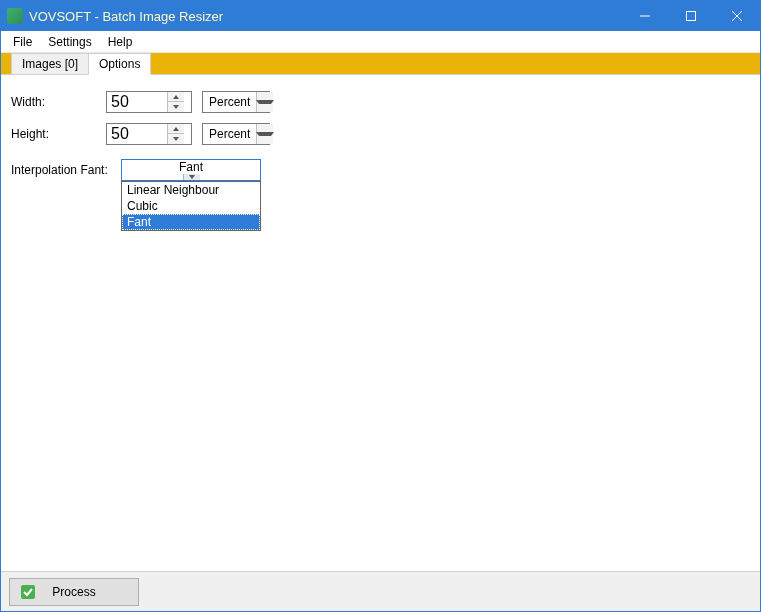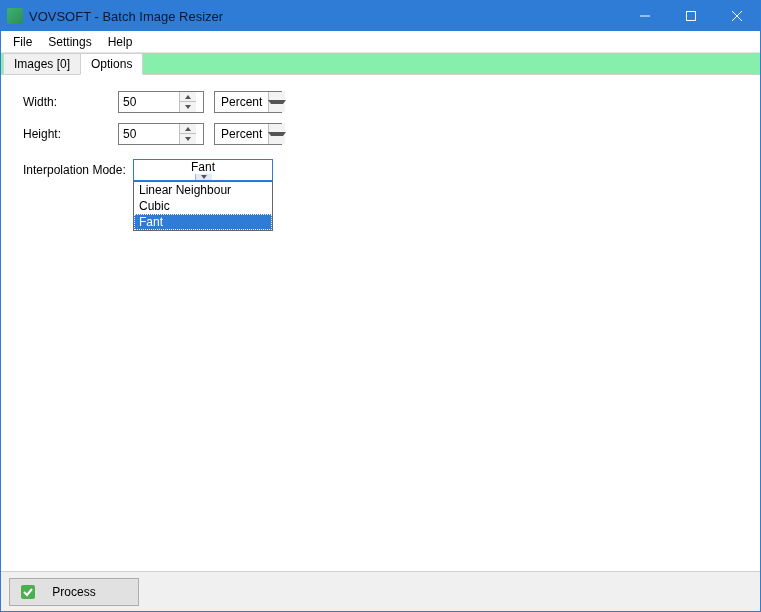--- a/index.html
+++ b/index.html
@@ -1,34 +1,34 @@
 <!DOCTYPE html>
 <html><head>
 <meta charset="utf-8">
 <style>
   * { box-sizing: border-box; margin: 0; padding: 0; }
   body { font-family: "Segoe UI", Tahoma, sans-serif; font-size: 12px; background: #fff; }
   .window { width: 761px; height: 612px; border: 1px solid #2e7cd6; display: flex; flex-direction: column; position: relative; }
-  .titlebar { height: 30px; background: #2e7cd6; display: flex; align-items: center; color: #0f172a; }
+  .titlebar { height: 30px; background: #2e7cd6; display: flex; align-items: center; color: #fef9c3; }
   .titlebar .app-icon { width: 16px; height: 16px; margin: 0 6px; background: linear-gradient(135deg,#3cb371,#2e8b57); border-radius: 2px; display:inline-block; }
   .titlebar .title { flex: 0 0 auto; font-size: 13px; }
   .titlebar .spacer { flex: 1; }
   .titlebar .tbtn { width: 46px; height: 30px; display:flex; align-items:center; justify-content:center; }
   .titlebar .tbtn svg { display:block; }
   .menubar { height: 22px; display:flex; align-items:center; padding: 0 4px; border-bottom: 1px solid #e5e5e5; }
   .menubar .mitem { padding: 2px 8px; }
-  .tabstrip { height: 22px; background: #86efac; border-bottom: 1px solid #d0d0d0; display:flex; align-items:flex-end; padding-left:2px; }
+  .tabstrip { height: 22px; background: #eab308; border-bottom: 1px solid #d0d0d0; display:flex; align-items:flex-end; padding-left:10px; }
   .tab { padding: 3px 10px; border:1px solid #d0d0d0; border-bottom:none; background:#f0f0f0; margin-right:-1px; font-size:12px; }
   .tab.active { background:#fff; border-bottom:1px solid #fff; position:relative; top:1px; }
   .content { flex:1; padding: 16px 10px; position: relative; }
   .row { display:flex; align-items:center; margin-bottom: 10px; }
-  .lbl { width: 95px; margin-left: 12px; }
+  .lbl { width: 95px; }
   .lbl.wide { width: 110px; }
   .spinner { width: 86px; height:22px; border:1px solid #7a7a7a; display:flex; align-items:center; background:#fff; margin-right:10px; }
-  .spinner input { border:none; width:60px; padding:0 4px; font-size:12px; outline:none; }
+  .spinner input { border:none; width:60px; padding:0 4px; font-size:16px; outline:none; }
   .spinner .spb { width:17px; display:flex; flex-direction:column; border-left:1px solid #c0c0c0; }
   .spinner .spb div { height:10px; background:#f3f3f3; border-bottom:1px solid #c0c0c0; display:flex; align-items:center; justify-content:center; }
   .spinner .spb div:last-child { border-bottom:none; }
   .combo { width: 68px; height:22px; border:1px solid #7a7a7a; display:flex; align-items:center; background:#fff; }
   .combo span { flex:1; padding:0 6px; }
   .combo .cbtn, .dropdown .dbtn { width:17px; height:100%; display:flex; align-items:center; justify-content:center; background:#f3f3f3; border-left:1px solid #c0c0c0; }
   .dropdown { width:140px; height:22px; border:1px solid #2e7cd6; display:flex; align-items:center; background:#fff; position:relative;flex-direction:column; }
   .dropdown span.val { flex:1; padding:0 6px; background:#fff; }
   .dropdown .dbtn { background:#e1ecf9; border-left:1px solid #8fb8e8; }
   .droplist { position:absolute; top:21px; left:-1px; width:140px; border:1px solid #666; background:#fff; z-index:10; }
@@ -118,21 +118,21 @@
       </div>
       <div class="combo">
         <span>Percent</span>
         <div class="cbtn">
             <span class="arrow down"></span>
           </div>
       </div>
     </div>
 
     <div class="row" style="margin-top:14px;">
-      <div class="lbl wide">Interpolation Mode:</div>
+      <div class="lbl wide">Interpolation Fant:</div>
       <div class="dropdown">
         <span class="val">Fant</span>
         <div class="dbtn">
             <span class="arrow down"></span>
           </div>
         <div class="droplist">
           <div class="opt">Linear Neighbour</div>
           <div class="opt">Cubic</div>
           <div class="opt sel">Fant</div>
         </div>

